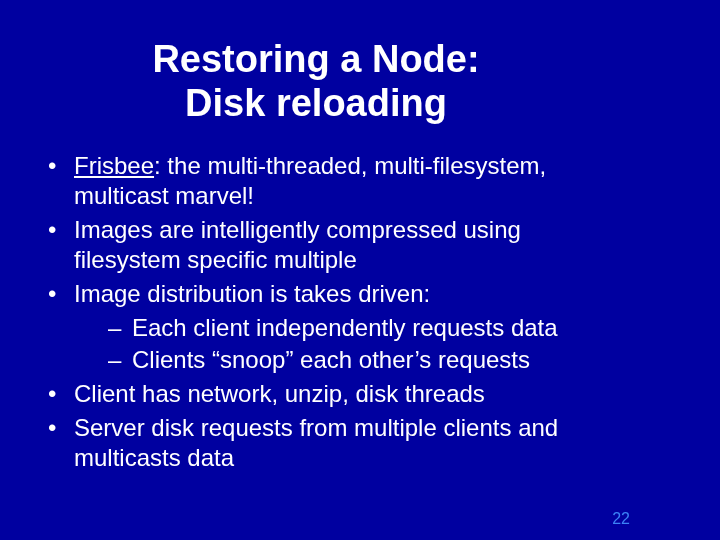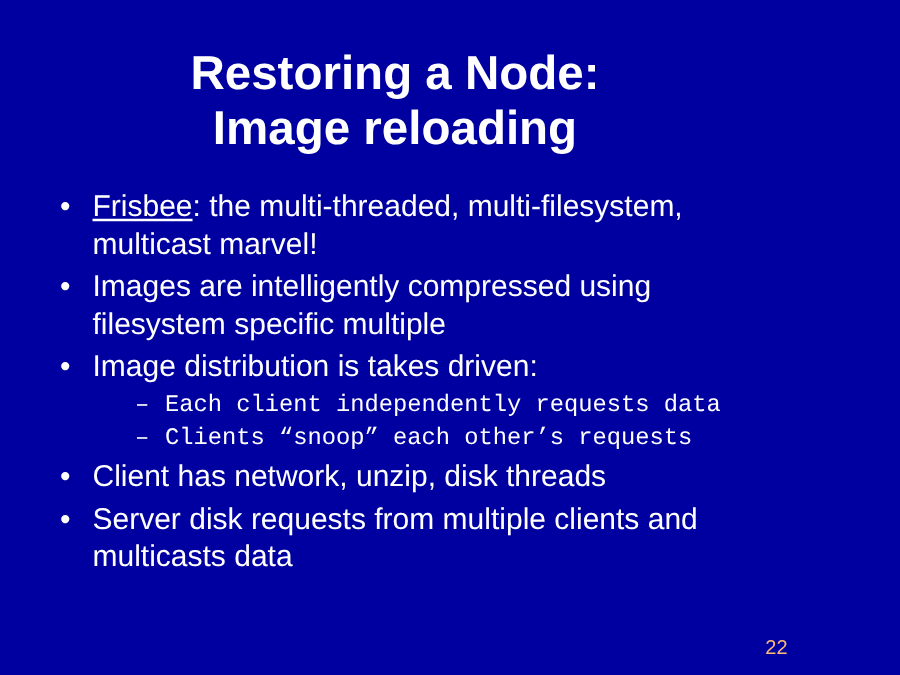--- a/index.html
+++ b/index.html
@@ -44,51 +44,50 @@
   ul.body > li::before {
     content: "•";
     position: absolute;
     left: 8px;
     top: 0;
   }
   ul.sub {
     list-style: none;
     margin: 4px 0 4px 0;
     padding: 0;
-    font-size: 19px;
-    font-family: Liberation Mono, monospace;
+    font-size: 24px;
   }
   ul.sub > li {
     position: relative;
     padding-left: 58px;
     margin-bottom: 2px;
   }
   ul.sub > li::before {
     content: "–";
     position: absolute;
     left: 34px;
     top: 0;
   }
   .u { text-decoration: underline; }
   .pagenum {
     position: absolute;
     right: 18px;
     bottom: 12px;
-    color: #fdba74;
+    color: #3b82f6;
     font-size: 16px;
   }
 </style>
 </head>
 <body>
 
 <div class="slide">
 
   <div class="title">
     <span>Restoring a Node:</span>
-    <span>Image reloading</span>
+    <span>Disk reloading</span>
   </div>
 
   <ul class="body">
     <li>
       <span class="u">Frisbee</span><span>: the multi-threaded, multi-filesystem, multicast marvel!</span>
     </li>
     <li>
       <span>Images are intelligently compressed using filesystem specific multiple</span>
     </li>
     <li>

